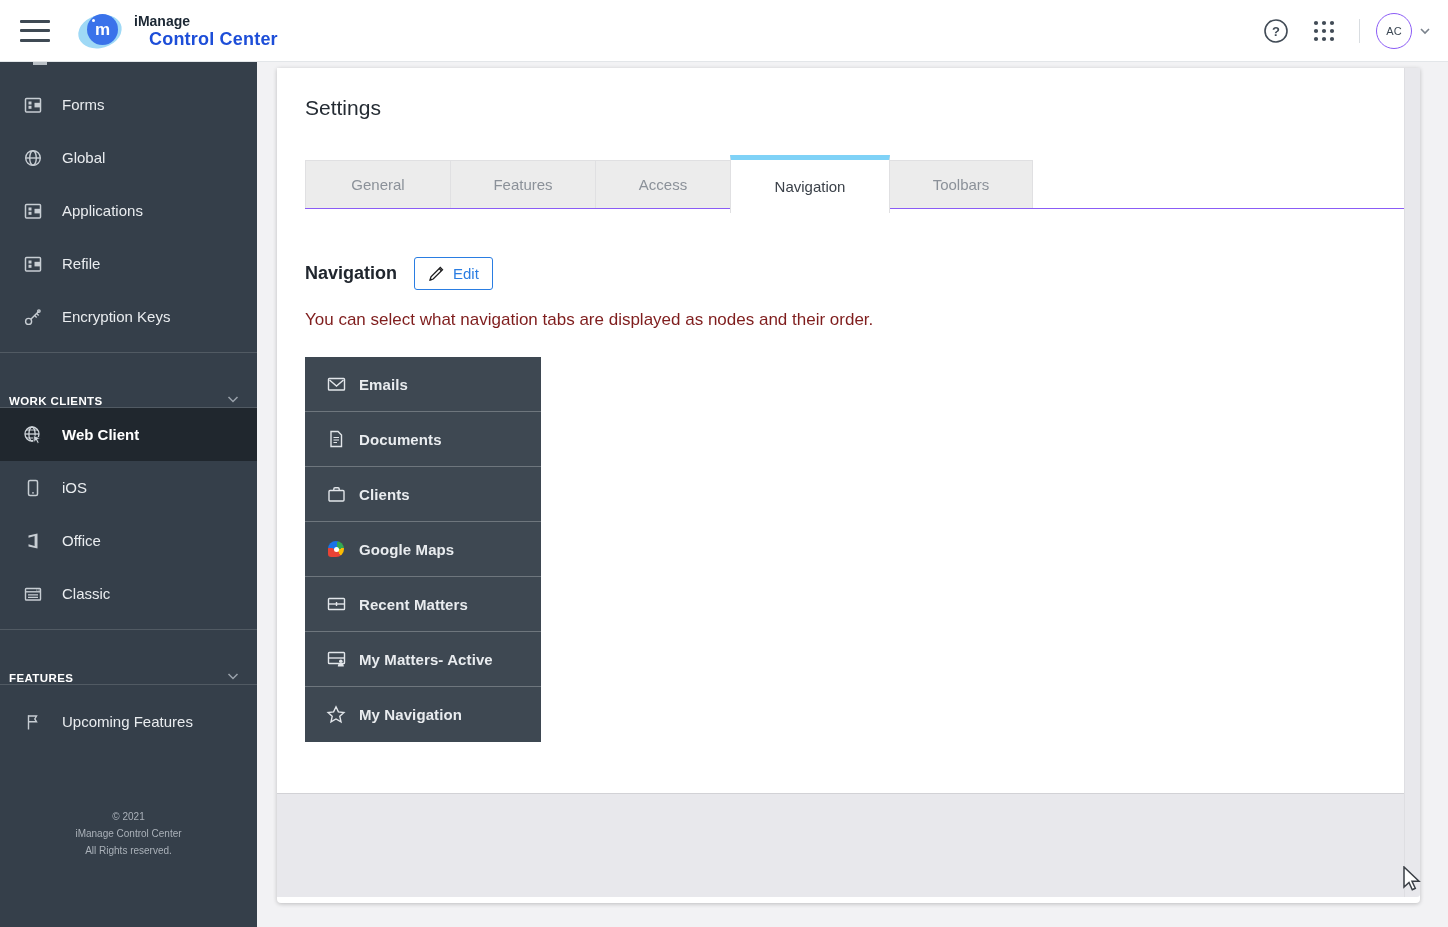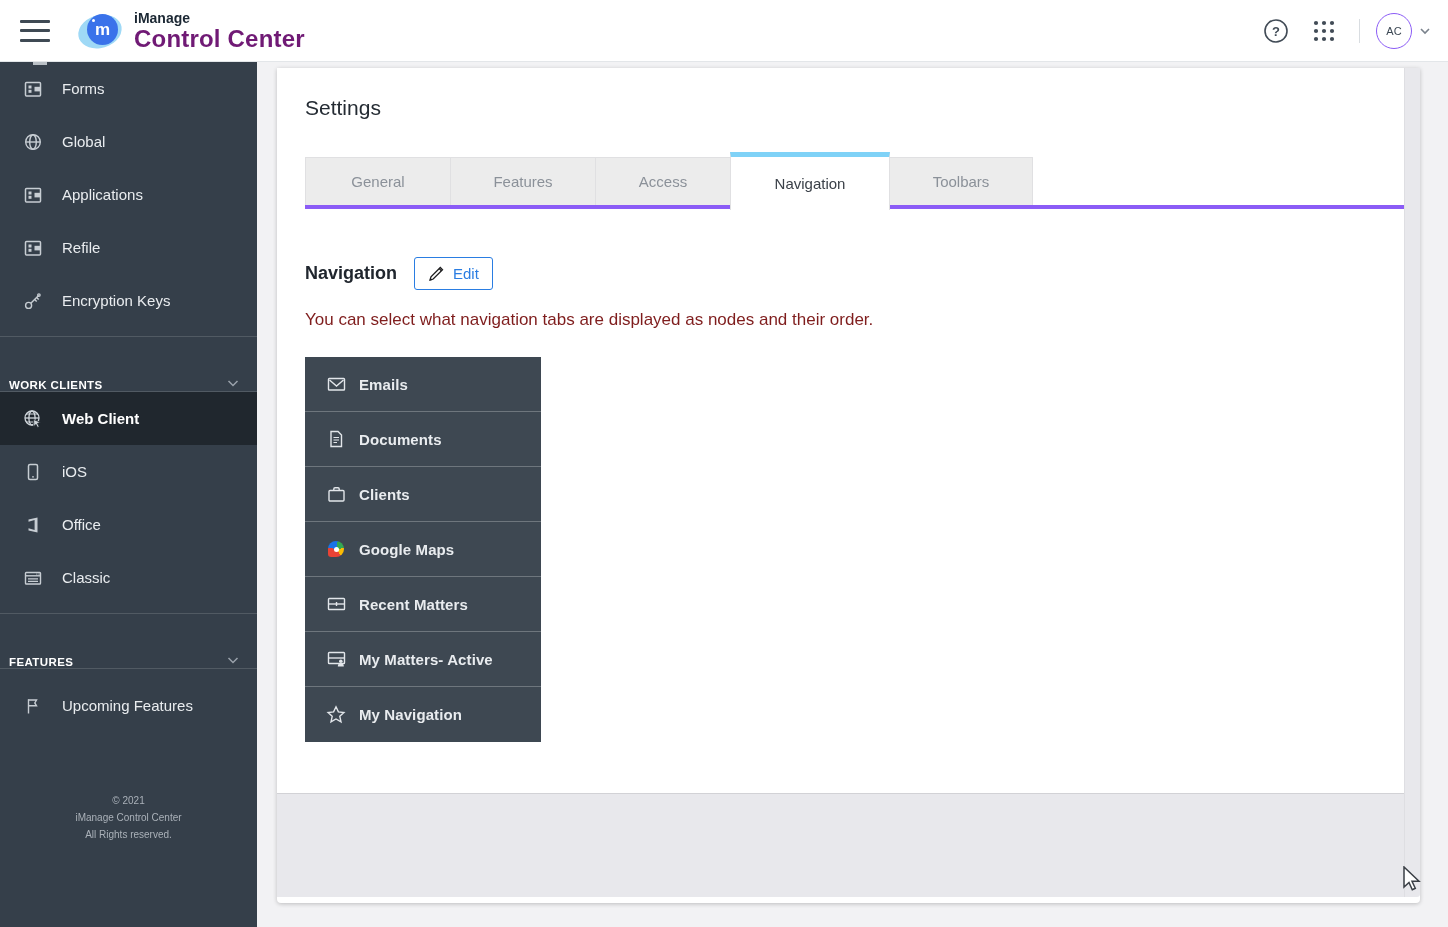--- a/index.html
+++ b/index.html
@@ -20,36 +20,36 @@
   .hamburger { width:30px; height:22px; margin-left:20px; display:flex; flex-direction:column; justify-content:space-between; cursor:pointer; }
   .hamburger span { display:block; height:3px; background:#3f4a54; border-radius:1px; }
   .logo { display:flex; align-items:center; margin-left:28px; cursor:pointer; }
   .logo-mark { position:relative; width:46px; height:40px; }
   .logo-blob { position:absolute; left:0; top:4px; width:44px; height:33px; background:#9fd9f6; border-radius:55% 45% 55% 45%; transform:rotate(-8deg); }
   .logo-core { position:absolute; left:9px; top:3px; width:31px; height:31px; background:#3a72ea; border-radius:50%; display:flex; align-items:center; justify-content:center; }
   .logo-core span { color:#fff; font-size:17px; font-weight:bold; line-height:1; }
   .logo-dot { position:absolute; left:14px; top:8px; width:3px; height:3px; background:#fff; border-radius:50%; }
   .logo-text { margin-left:10px; line-height:1; }
   .logo-text .small { font-size:14px; font-weight:bold; color:#1b2733; margin-bottom:2px; }
-  .logo-text .big   { font-size:24px; font-weight:bold; color:#701a75; letter-spacing:.2px; }
+  .logo-text .big   { font-size:18px; font-weight:bold; color:#1d4ed8; letter-spacing:.2px;margin-left:15px; }
   .header-right { margin-left:auto; display:flex; align-items:center; margin-right:16px; }
   .icon-btn { width:34px; height:34px; display:flex; align-items:center; justify-content:center; cursor:pointer; }
   .icon-btn + .icon-btn { margin-left:14px; }
   .hdr-divider { width:1px; height:24px; background:#d9dde1; margin:0 16px 0 18px; }
   .avatar { width:36px; height:36px; border:1px solid #8b5cf6; border-radius:50%; background:#fff;
             display:flex; align-items:center; justify-content:center; font-size:11px; color:#3c4854; cursor:pointer; }
   .avatar-chevron { margin-left:6px; cursor:pointer; display:flex; }
 
   
   .sidebar {
     position:absolute; left:0; top:62px; width:257px; height:865px;
     background:#353f4a; color:#e8ebee; z-index:20; overflow:hidden;
   }
   .sb-fragment { position:absolute; left:33px; top:0; width:14px; height:3px; background:#b9bfc5; }
-  .sb-nav { }
+  .sb-nav { padding-top:16px; }
   .sb-item { height:53px; display:flex; align-items:center; cursor:pointer; }
   .sb-item .sb-icon { width:22px; margin-left:22px; margin-right:18px; display:flex; justify-content:center; color:#c7cdd3; }
   .sb-item .sb-label { font-size:15px; color:#e9ecef; }
   .sb-item.active { background:#20272e; }
   .sb-item.active .sb-label { font-weight:bold; color:#ffffff; }
   .sb-section {
     margin-top:9px; height:56px; display:flex; align-items:flex-end;
     border-top:1px solid rgba(255,255,255,.14); border-bottom:1px solid rgba(255,255,255,.14);
     cursor:pointer;
   }
@@ -68,21 +68,21 @@
   .scroll-track {
     position:absolute; right:0; top:0; bottom:6px; width:16px;
     background:#e8e8ec; border-left:1px solid #dedee2; border-radius:0 0 3px 0; cursor:pointer;
   }
   .card-content { position:absolute; left:0; right:16px; top:0; bottom:6px; overflow:hidden; }
   .page-title { font-size:21px; font-weight:400; color:#242b33; padding:28px 0 0 28px; }
 
   .tab-strip {
     display:flex; align-items:flex-end;
     margin:36px 0 0 28px; height:53px;
-    border-bottom:4px solid #8b5cf6;
+    border-bottom:1px solid #8b5cf6;
     position:relative;
   }
   .tab {
     width:146px; height:48px; background:#ececec;
     border:1px solid #e0e0e2; border-bottom:none;
     display:flex; align-items:center; justify-content:center;
     font-size:15px; color:#8b9199; cursor:pointer;
   }
   .tab + .tab { margin-left:-1px; }
   .tab.t-access { width:136px; }

